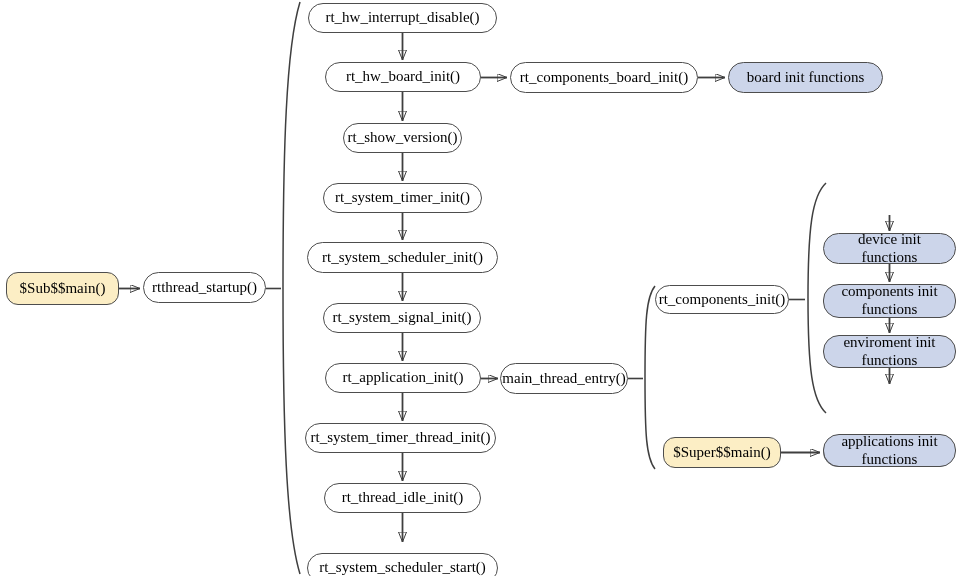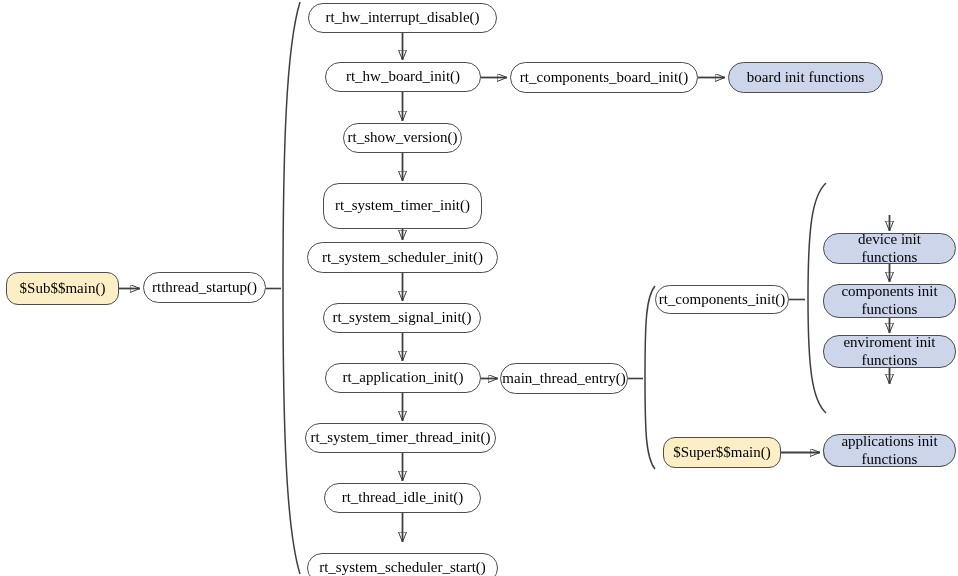--- a/index.html
+++ b/index.html
@@ -102,21 +102,21 @@
   </svg>
 
   <div class="node entry" style="left:6px; top:272px; width:113px; height:33px;">$Sub$$main()</div>
   <div class="node entry" style="left:663px; top:437px; width:118px; height:31px;">$Super$$main()</div>
 
   <div class="node" style="left:143px; top:272px; width:123px; height:31px;">rtthread_startup()</div>
 
   <div class="node" style="left:308px; top:3px;   width:189px; height:30px;">rt_hw_interrupt_disable()</div>
   <div class="node" style="left:325px; top:62px;  width:156px; height:30px;">rt_hw_board_init()</div>
   <div class="node" style="left:343px; top:123px; width:119px; height:30px;">rt_show_version()</div>
-  <div class="node" style="left:323px; top:183px; width:159px; height:46px;">rt_system_timer_init()</div>
+  <div class="node" style="left:323px; top:183px; width:159px; height:30px;">rt_system_timer_init()</div>
   <div class="node" style="left:307px; top:242px; width:191px; height:31px;">rt_system_scheduler_init()</div>
   <div class="node" style="left:323px; top:303px; width:158px; height:30px;">rt_system_signal_init()</div>
   <div class="node" style="left:325px; top:363px; width:156px; height:30px;">rt_application_init()</div>
   <div class="node" style="left:305px; top:423px; width:191px; height:30px;">rt_system_timer_thread_init()</div>
   <div class="node" style="left:324px; top:483px; width:157px; height:30px;">rt_thread_idle_init()</div>
   <div class="node" style="left:307px; top:544px; width:191px; height:30px;margin-top:9px;">rt_system_scheduler_start()</div>
 
   <div class="node" style="left:510px; top:62px; width:188px; height:31px;">rt_components_board_init()</div>
   <div class="node group" style="left:728px; top:62px; width:155px; height:31px;">board init functions</div>
 

